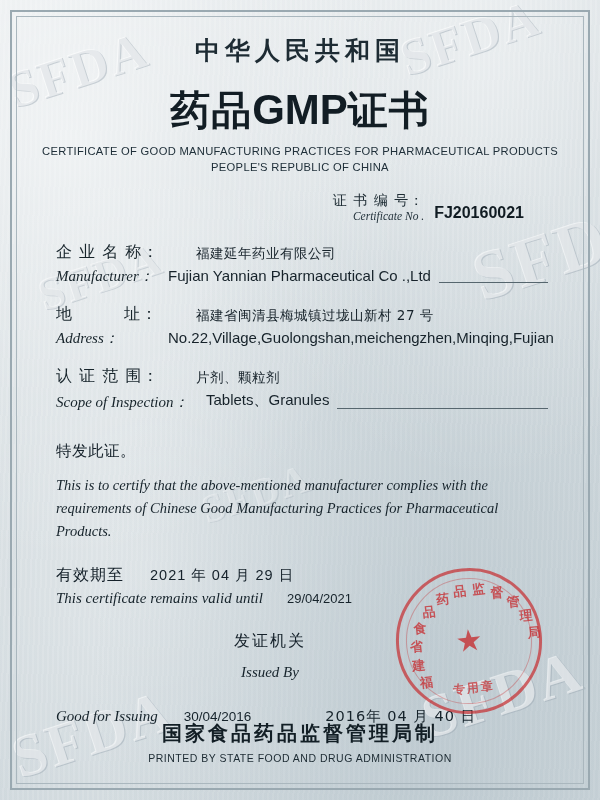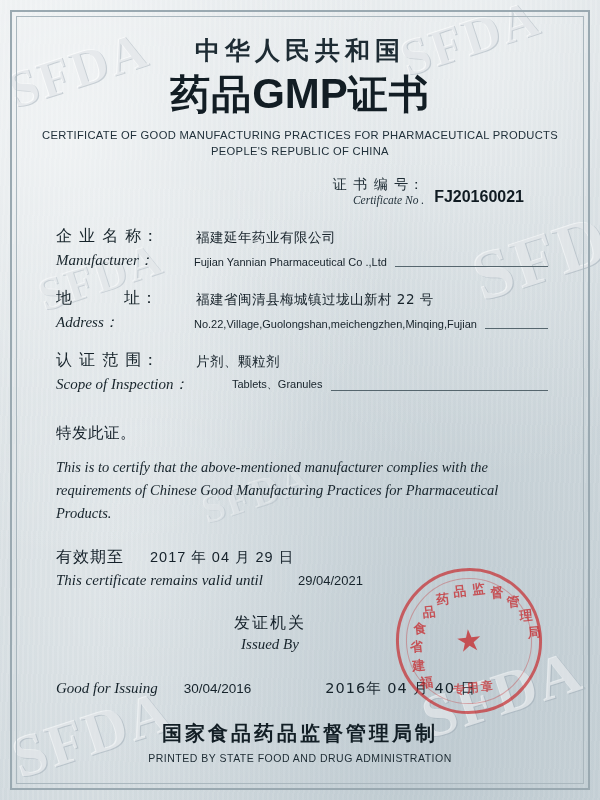--- a/index.html
+++ b/index.html
@@ -85,21 +85,21 @@
     color: #1d2b33;
     margin-top: 8px;
   }
   .hdr-main {
     text-align: center;
     font-family: "DejaVu Sans", sans-serif;
     font-weight: bold;
     font-size: 40px;
     letter-spacing: 1px;
     color: #121d24;
-    margin-top: 4px;
+    margin-top: 20px;
     line-height: 1.1;
   }
   .hdr-main .gmp {
     font-family: "Liberation Sans", sans-serif;
     font-size: 42px;
     letter-spacing: 0px;
   }
   .hdr-en {
     text-align: center;
     font-family: "Liberation Sans", sans-serif;
@@ -172,23 +172,22 @@
   .val-cn {
     font-family: "DejaVu Sans", sans-serif;
     font-size: 13.5px;
     color: #16222a;
     letter-spacing: 0.5px;
     margin-left: 28px;
     flex: 0 0 auto;
   }
   .val-en {
     font-family: "Liberation Sans", sans-serif;
-    font-size: 11px;
+    font-size: 15px;
     color: #16222a;
-    margin-left: 26px;
     flex: 0 0 auto;
     padding-bottom: 2px;
     text-align: center;
   }
   .rule {
     flex: 1 1 auto;
     border-bottom: 1px solid #56666e;
     margin-left: 8px;
     margin-bottom: 3px;
     height: 1px;
@@ -247,37 +246,37 @@
     margin-top: 4px;
     font-family: "Liberation Serif", serif;
     font-style: italic;
     font-size: 15px;
     color: #16232b;
   }
   .valid-en .date {
     font-family: "Liberation Sans", sans-serif;
     font-style: normal;
     font-size: 13px;
-    margin-left: 35px;
+    margin-left: 24px;
   }
 
   
   .issued {
     margin-top: 24px;
     text-align: center;
     padding-right: 60px;
   }
   .issued-cn {
     font-family: "DejaVu Sans", sans-serif;
     font-size: 16px;
     color: #15212a;
     letter-spacing: 2px;
   }
   .issued-en {
-    margin-top: 2px;
+    margin-top: 12px;
     font-family: "Liberation Serif", serif;
     font-style: italic;
     font-size: 15px;
     color: #16232b;
   }
 
   
   .issue-date {
     margin-top: 26px;
     padding-left: 22px;
@@ -429,21 +428,21 @@
       <div class="field-line">
         <span class="lbl-en">Manufacturer：</span>
         <span class="val-en">Fujian Yannian Pharmaceutical Co .,Ltd</span>
         <span class="rule"></span>
       </div>
     </div>
 
     <div class="field f-addr">
       <div class="field-line row-cn">
         <span class="lbl-cn">地　　　址：</span>
-        <span class="val-cn">福建省闽清县梅城镇过垅山新村 22 号</span>
+        <span class="val-cn">福建省闽清县梅城镇过垅山新村 27 号</span>
       </div>
       <div class="field-line">
         <span class="lbl-en">Address：</span>
         <span class="val-en">No.22,Village,Guolongshan,meichengzhen,Minqing,Fujian</span>
         <span class="rule"></span>
       </div>
     </div>
 
     <div class="field f-scope">
       <div class="field-line row-cn">
@@ -459,21 +458,21 @@
 
     <div class="stmt">
       <div class="stmt-cn">
         <div class="second">特发此证。</div>
       </div>
       <div class="stmt-en">This is to certify that the above-mentioned manufacturer complies with the requirements of Chinese Good Manufacturing Practices for Pharmaceutical Products.</div>
     </div>
 
     <div class="valid">
       <div class="valid-cn">
-        <span>有效期至</span><span class="date">2017 年   04 月   29 日</span>
+        <span>有效期至</span><span class="date">2021 年   04 月   29 日</span>
       </div>
       <div class="valid-en">
         <span>This certificate remains valid until</span><span class="date">29/04/2021</span>
       </div>
     </div>
 
     <div class="issued">
       <div class="issued-cn">发证机关</div>
       <div class="issued-en">Issued By</div>
     </div>

